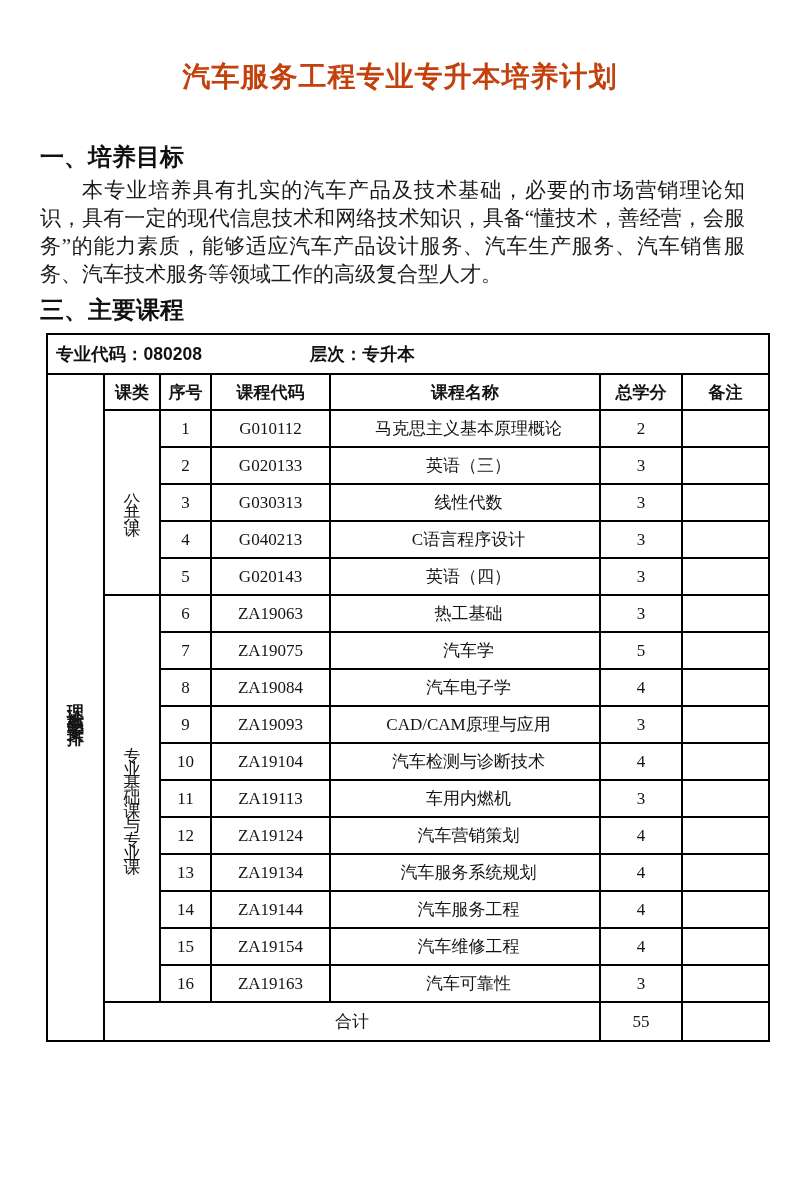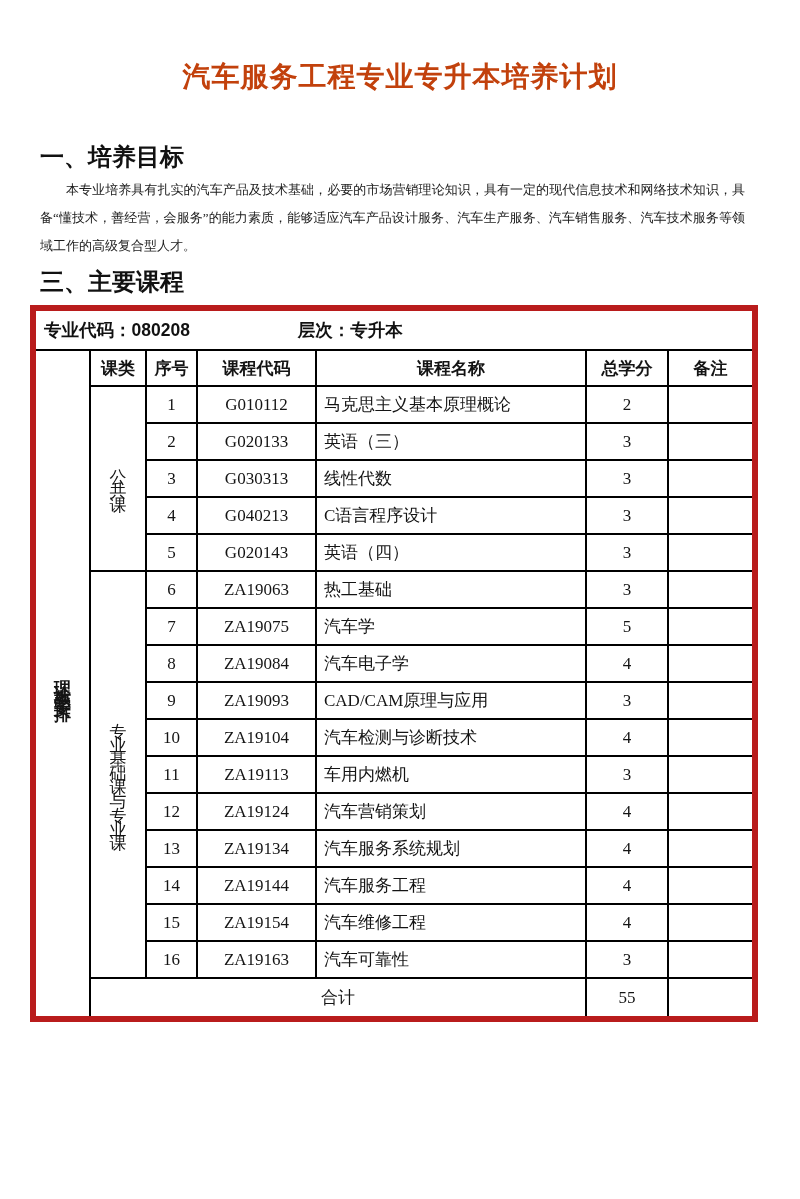--- a/index.html
+++ b/index.html
@@ -25,33 +25,33 @@
     font-weight: 700;
     font-size: 24px;
     line-height: 20px;
     margin: 0 0 0 40px;
     color: #111;
   }
   #sec1-heading { margin-top: 52px; }
   #sec2-heading { margin-top: 2px; }
   #sec3-heading { margin-top: 12px; }
   p.body-text {
-    font-size: 13px;
+    font-size: 21px;
     line-height: 28px;
     margin: 9px 55px 0 40px;
     text-indent: 2em;
     text-align: justify;
     color: #1b1b1b;
   }
   table.course-table {
-    margin: 13px 0 0 30px;
+    margin: 13px 0 0 46px;
     width: 722px;
     border-collapse: collapse;
     table-layout: fixed;
-    border: 6px solid #b91c1c;
+    border: 2px solid #b91c1c;
     font-size: 17px;
     color: #141414;
   }
   .course-table td {
     border: 2px solid #000;
     padding: 0;
     text-align: center;
     vertical-align: middle;
     overflow: hidden;
   }
@@ -61,21 +61,21 @@
     font-weight: 700;
     font-size: 17.5px;
     font-family: "Liberation Sans", sans-serif;
     color: #111;
   }
   tr.meta-row .meta-major { margin-left: 8px; }
   tr.meta-row .meta-level { margin-left: 103px; }
   tr.cols-row td { height: 34px; font-weight: bold; }
   tr.course-row { height: 37px; }
   tr.total-row td { height: 37px; }
-  td.name-cell { text-align: left; padding-left: 7px; }
+  td.name-cell { text-align: center; padding-left: 7px; }
   .vtext {
     writing-mode: vertical-lr;
     text-orientation: upright;
     display: inline-block;
     line-height: 1;
     margin: 0 auto;
   }
   .v-left { letter-spacing: 5px; }
   .v-cat-0 { letter-spacing: 14px; }
   .v-cat-1 { letter-spacing: 14px; }

